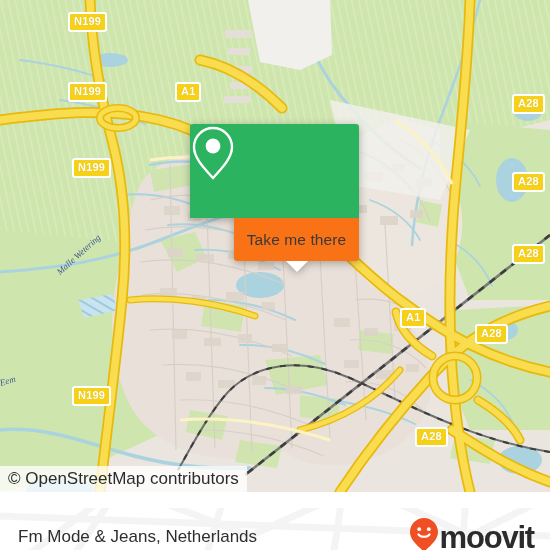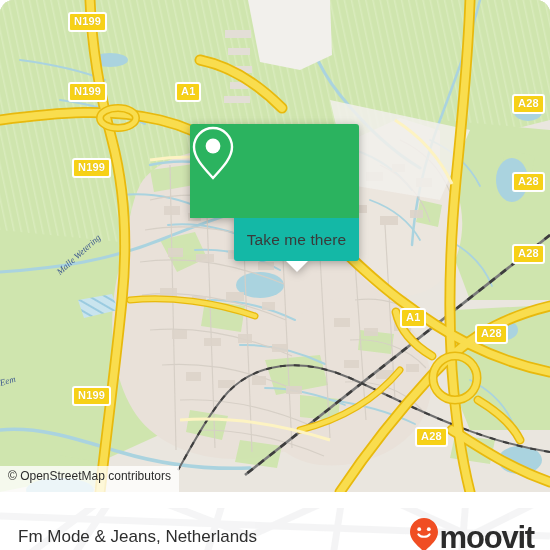--- a/index.html
+++ b/index.html
@@ -1,21 +1,21 @@
 <!DOCTYPE html>
 <html><head>
 <meta charset="utf-8">
 <style>
   html,body{margin:0;padding:0;}
   body{
     width:550px;height:550px;overflow:hidden;
     font-family:"Liberation Sans", sans-serif;
     background:#ffffff;
   }
-  #root{position:relative;width:550px;height:550px;overflow:hidden;border-radius:14px;}
+  #root{position:relative;width:550px;height:550px;overflow:hidden;}
 
   
   .map{position:absolute;left:0;top:0;width:550px;height:492px;overflow:hidden;background:#e8e3dc;}
   .map svg{position:absolute;left:0;top:0;}
 
   
   .shield{
     position:absolute;
     background:#f7d117;
     border:2px solid #ffffff;
@@ -45,21 +45,21 @@
   .callout{
     position:absolute;left:190px;top:124px;width:169px;
     filter:drop-shadow(0 2px 4px rgba(0,0,0,.30));
   }
   .callout-top{
     background:#2BB35F;height:94px;
     border-radius:3px 3px 0 0;
     display:flex;align-items:center;justify-content:center;
   }
   .callout-bottom{
-    background:#14b8a6;height:43px;
+    background:#f97316;height:43px;
     border-radius:0 0 3px 3px;
     display:flex;align-items:center;justify-content:center;
     position:relative;
     margin-left:44px;
   }
   .callout-label{
     color:#3a3a3a;font-size:15.5px;letter-spacing:.1px;
   }
   .callout-tail{
     position:absolute;left:50%;bottom:-11px;margin-left:-11px;
@@ -67,21 +67,21 @@
     border-left:11px solid transparent;
     border-right:11px solid transparent;
     border-top:11px solid #ffffff;
   }
 
   
   .osm-attr{
     position:absolute;left:0;top:466px;
     background:rgba(255,255,255,.78);
     color:#2c2c2c;
-    font-size:12px;
+    font-size:17px;
     padding:3px 8px 20px 8px;
     white-space:nowrap;
   }
 
   
   .footer{
     position:absolute;left:0;top:508px;width:550px;height:58px;
     background:#ffffff;overflow:hidden;
   }
   .footer-wm{position:absolute;left:0;top:-492px;opacity:.10;}

